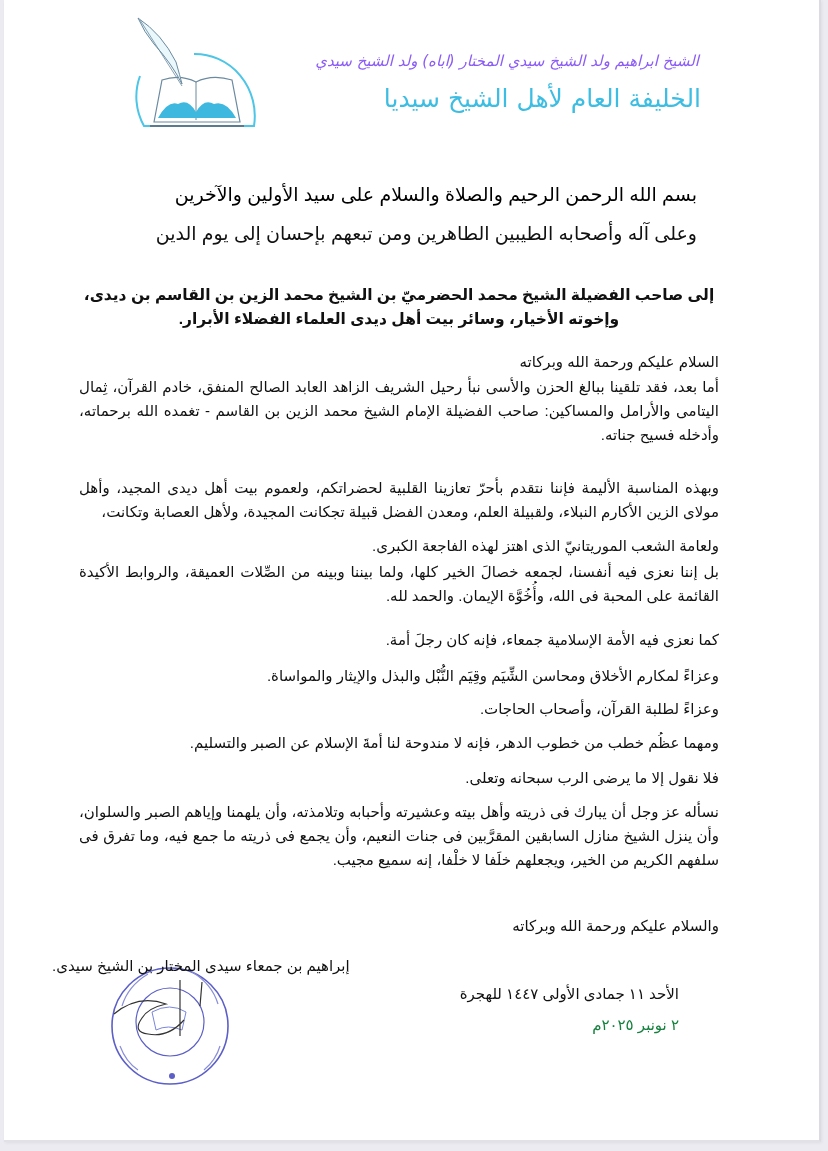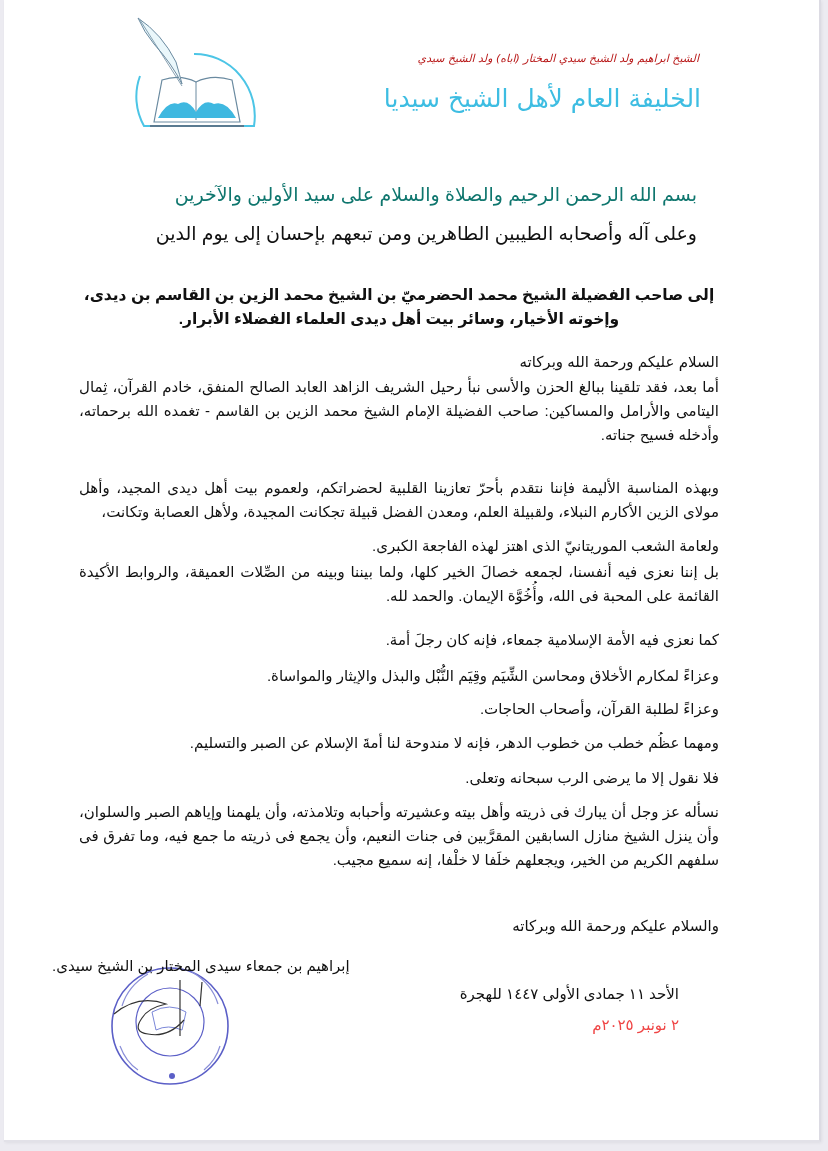--- a/index.html
+++ b/index.html
@@ -8,28 +8,28 @@
     font-family:"Liberation Sans", "DejaVu Sans", sans-serif;
   }
   .page {
     position:absolute; left:4px; top:0; width:815px; height:1140px;
     background:#ffffff; border-right:2px solid #dcdbe3; border-bottom:2px solid #e2e1e8;
     box-shadow:1px 1px 3px rgba(0,0,0,0.06);
   }
   .rtl { direction:rtl; unicode-bidi:embed; }
   .logo { position:absolute; left:128px; top:14px; width:130px; height:118px; }
   .header-line1 {
-    position:absolute; right:120px; top:52px; font-size:11px; color:#b91c1c;
+    position:absolute; right:120px; top:52px; font-size:15px; color:#8b5cf6;
     font-family:"DejaVu Sans", sans-serif; white-space:nowrap; font-style:italic;
   }
   .header-line2 {
     position:absolute; right:118px; top:84px; font-size:25px; color:#3dbde2;
     font-family:"DejaVu Sans", sans-serif; white-space:nowrap;
   }
-  .basmala1 { position:absolute; right:122px; top:183px; font-size:19px; color:#0f766e; white-space:nowrap; }
+  .basmala1 { position:absolute; right:122px; top:183px; font-size:19px; color:#000000; white-space:nowrap; }
   .basmala2 { position:absolute; right:122px; top:222px; font-size:19px; color:#111; white-space:nowrap;text-align:center; }
   .addressee {
     position:absolute; right:80px; top:283px; width:680px; font-size:15.5px; font-weight:bold; color:#111;
     line-height:24px; text-align:center;
   }
   .para { position:absolute; right:100px; font-size:15px; color:#111; line-height:24px; text-align:justify; }
   .p-greet { top:350px; width:640px; }
   .p1 { top:375px; width:640px; }
   .p2 { top:476px; width:640px; }
   .p2b { top:534px; width:640px; }
@@ -37,21 +37,21 @@
   .p4 { top:628px; width:640px; }
   .p5 { top:664px; width:640px; }
   .p6 { top:697px; width:640px; }
   .p7 { top:731px; width:640px; }
   .p8 { top:766px; width:640px; }
   .p9 { top:800px; width:640px; }
   .p10 { top:882px; width:640px; }
   .p11 { top:914px; width:640px; }
   .signer { position:absolute; left:48px; top:957px; font-size:15px; color:#111; white-space:nowrap; }
   .date1 { position:absolute; right:140px; top:985px; font-size:15px; color:#111; white-space:nowrap; }
-  .date2 { position:absolute; right:140px; top:1016px; font-size:15px; color:#ef4444; white-space:nowrap; }
+  .date2 { position:absolute; right:140px; top:1016px; font-size:15px; color:#15803d; white-space:nowrap; }
   .stamp { position:absolute; left:104px; top:946px; width:124px; height:148px; }
 </style>
 </head>
 <body>
 
 <div class="page">
 
   <svg class="logo" viewBox="0 0 130 118">
     <path d="M8 62 A 60 60 0 0 0 12 112 L 122 112 A 60 62 0 0 0 62 40" fill="none" stroke="#4cc5e6" stroke-width="2"></path>
     <path d="M22 108 L30 66 Q48 60 64 68 Q80 60 100 66 L108 108 Z" fill="none" stroke="#6a8aa0" stroke-width="1.2"></path>

